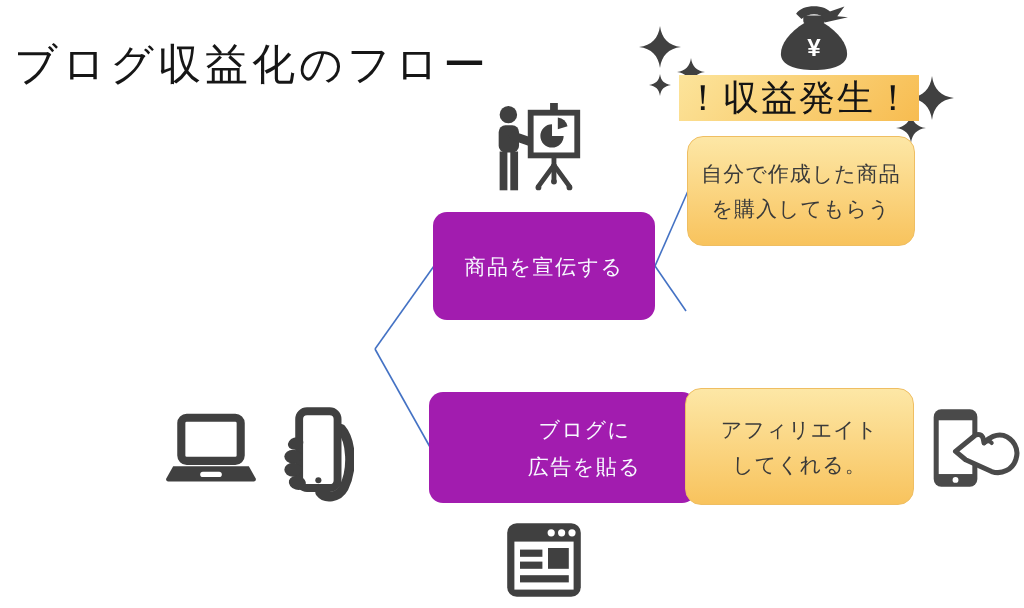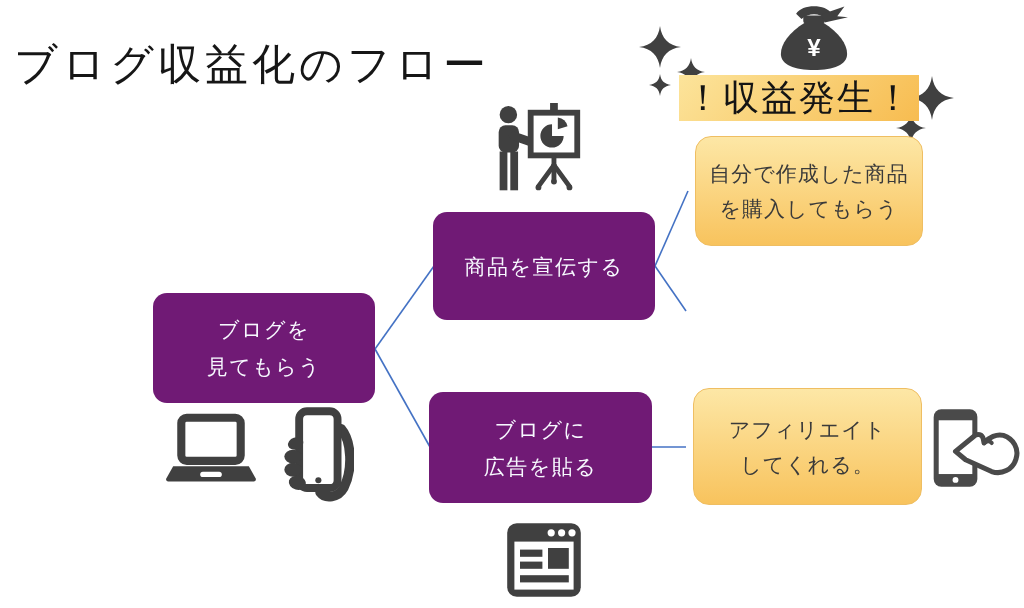--- a/index.html
+++ b/index.html
@@ -1,25 +1,25 @@
 <!DOCTYPE html>
 <html><head>
 <meta charset="utf-8">
 <style>
   html,body{margin:0;padding:0;background:#ffffff;}
   .canvas{position:relative;width:1024px;height:608px;background:#ffffff;overflow:hidden;
           font-family:"Liberation Sans","DejaVu Sans",sans-serif;}
   .abs{position:absolute;}
   .title{font-size:43px;letter-spacing:4px;color:#161616;font-weight:400;white-space:nowrap;font-family:Liberation Serif, serif;}
-  .blue-box{background:#701a75;border-radius:14px;color:#f7f9ff;display:flex;align-items:center;
+  .blue-box{background:#a21caf;border-radius:14px;color:#f7f9ff;display:flex;align-items:center;
             justify-content:center;text-align:center;white-space:pre-line;font-size:21px;
             line-height:37px;letter-spacing:1.5px;}
   .yellow-box{background:linear-gradient(180deg,#FDE7A6 0%,#F8C35D 100%);border:1px solid #EFBE62;
             border-radius:16px;color:#3a3a3a;display:flex;align-items:center;justify-content:center;
-            text-align:center;white-space:pre-line;font-size:21px;line-height:35px;letter-spacing:1px;margin-left:8px;}
+            text-align:center;white-space:pre-line;font-size:21px;line-height:35px;letter-spacing:1px;}
   .banner{background:linear-gradient(135deg,#FCE49B 0%,#F7BC50 100%);color:#141414;font-size:36px;
             display:flex;align-items:center;justify-content:center;letter-spacing:2px;text-align:center;}
   .lines{left:0;top:0;pointer-events:none;}
   svg{display:block;}
 </style>
 </head>
 <body>
 
 <div class="canvas">
 
@@ -92,26 +92,24 @@
         <line x1="68" y1="56" x2="68" y2="80"></line>
         <line x1="68" y1="64" x2="52" y2="86"></line>
         <line x1="68" y1="64" x2="84" y2="86"></line>
       </g>
       <circle cx="52" cy="87" r="3" fill="#404040"></circle>
       <circle cx="84" cy="87" r="3" fill="#404040"></circle>
       <circle cx="68" cy="81" r="3" fill="#404040"></circle>
     </svg>
   </div>
 
-  <div class="abs blue-box" style="left:153px;top:293px;width:222px;height:110px;">ブログを
-見てもらう</div>
 
   <div class="abs blue-box" style="left:433px;top:212px;width:222px;height:108px;">商品を宣伝する</div>
 
-  <div class="abs blue-box" style="left:429px;top:392px;width:223px;height:111px;">ブログに
+  <div class="abs blue-box" style="left:429px;top:392px;width:223px;height:111px;padding-left:44px;">ブログに
 広告を貼る</div>
 
   <div class="abs yellow-box" style="left:687px;top:136px;width:226px;height:108px;">自分で作成した商品
 を購入してもらう</div>
 
 
   <div class="abs yellow-box" style="left:685px;top:388px;width:227px;height:115px;">アフィリエイト
 してくれる。</div>
 
   <div class="abs" style="left:166px;top:410px;">

